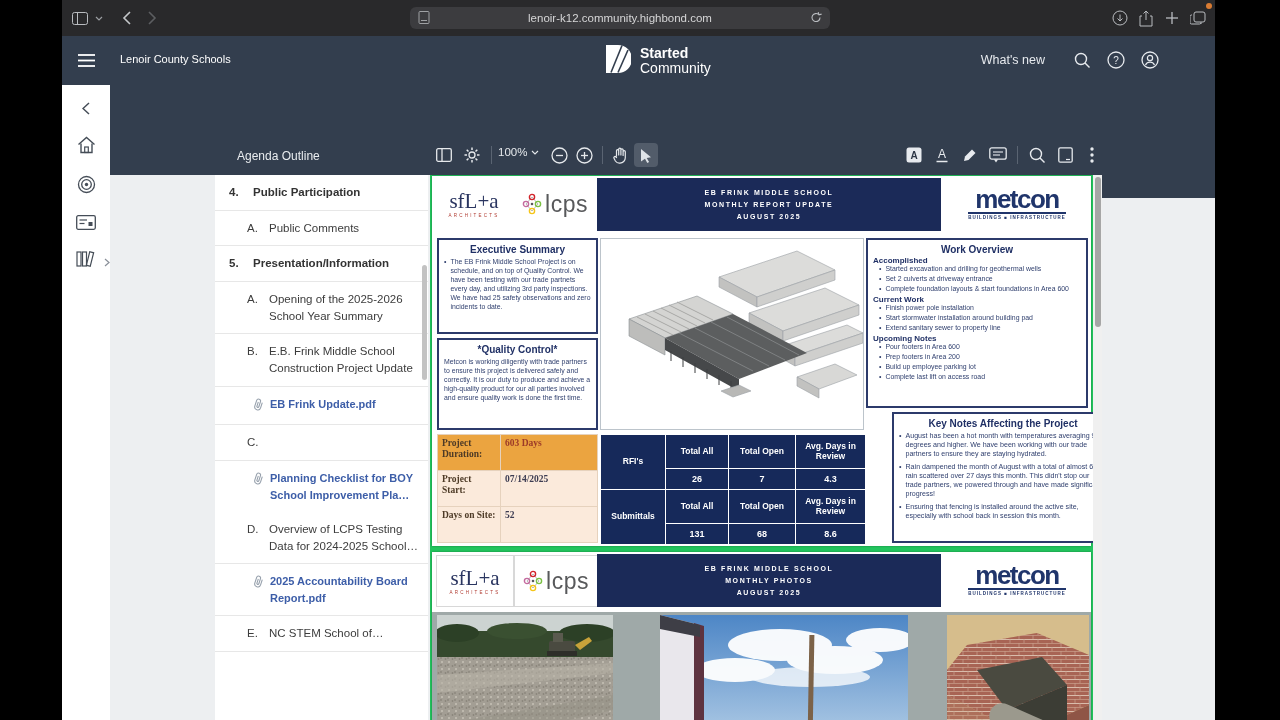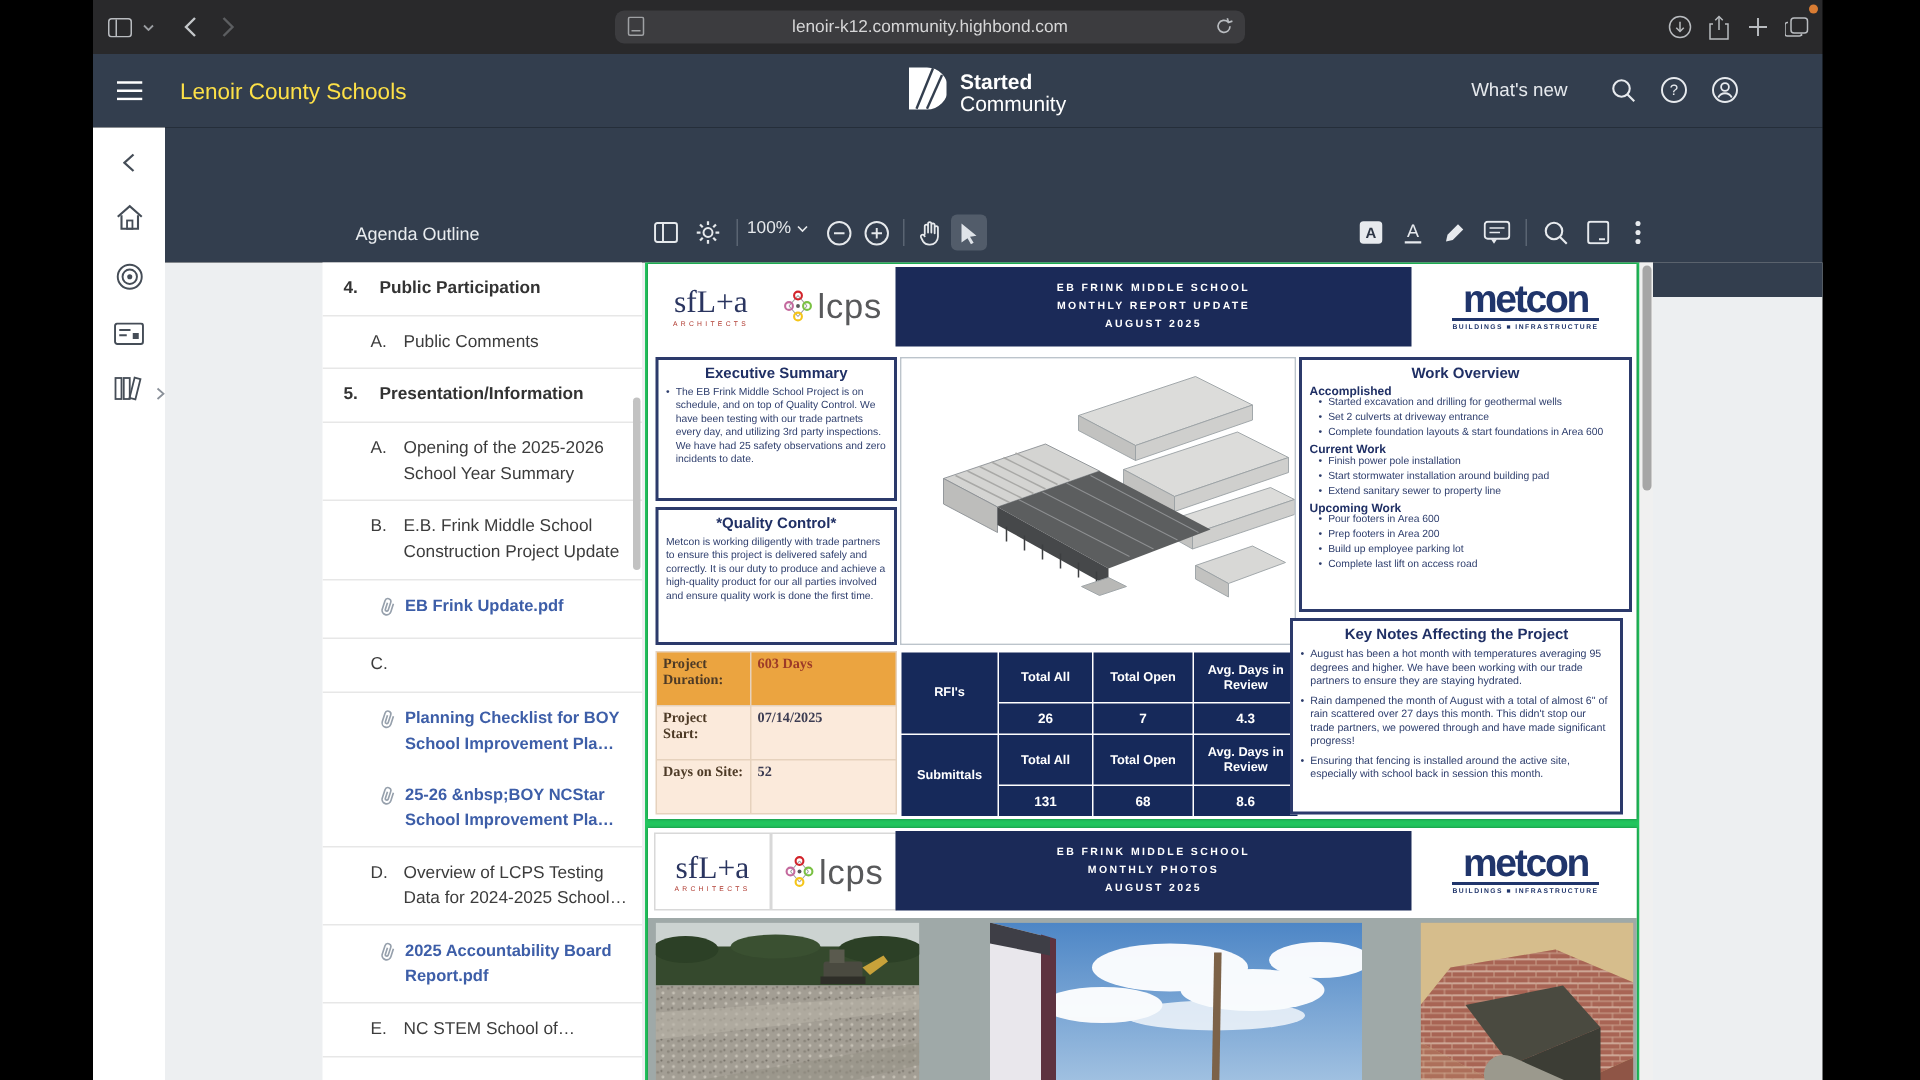--- a/index.html
+++ b/index.html
@@ -10,21 +10,21 @@
   .chrome{position:absolute;left:62px;top:0;width:1153px;height:36px;background:#29292b;}
   .chrome svg{display:block;}
   .chrome-ic{position:absolute;top:8px;width:20px;height:20px;display:flex;align-items:center;justify-content:center;}
   .url-pill{position:absolute;left:348px;top:7px;width:420px;height:22px;background:#3c3c3f;border-radius:6px;
             display:flex;align-items:center;justify-content:center;}
   .url-text{font-size:11.5px;color:#d6d6d7;}
   .notif-dot{position:absolute;left:1144px;top:3px;width:6px;height:6px;border-radius:50%;background:#d97c33;}
 
   
   .appbar{position:absolute;left:62px;top:36px;width:1153px;height:49px;background:#333e4e;}
-  .org-name{position:absolute;left:58px;top:17px;font-size:15px;color:#fde047;}
+  .org-name{position:absolute;left:58px;top:17px;font-size:11px;color:#ffffff;}
   .brand{position:absolute;left:543px;top:8px;display:flex;align-items:center;gap:9px;}
   .brand-text{color:#fff;line-height:1.05;}
   .brand-l1{font-size:14px;font-weight:bold;}
   .brand-l2{font-size:14px;font-weight:400;}
   .whats-new{position:absolute;right:170px;top:17px;font-size:12.5px;color:#e7eaee;}
   .appbar .rt-ic{position:absolute;top:13px;width:22px;height:22px;display:flex;align-items:center;justify-content:center;}
 
   
   .leftnav{position:absolute;left:62px;top:85px;width:48px;height:635px;background:#ffffff;}
   .nav-ic{position:absolute;left:13px;width:22px;height:22px;display:flex;align-items:center;justify-content:center;}
@@ -404,26 +404,20 @@
       <span class="o-att-label">EB Frink Update.pdf</span>
     </div>
     <div class="o-item sub">
         <span class="o-num">C.</span>
       </div>
     <div class="o-item att nb">
       <span class="o-clip"><svg width="11" height="13" viewBox="0 0 11 13">
             <path d="M8.5 3.5v5.5a3 3 0 0 1-6 0V3.2a2 2 0 0 1 4 0v5.3a1 1 0 0 1-2 0V4" fill="none" stroke="#96a0ac" stroke-width="1.1" transform="rotate(18 5.5 6.5)"></path>
           </svg></span>
       <span class="o-att-label">Planning Checklist for BOY School Improvement Pla…</span>
-    </div>
-    <div class="o-item att">
-      <span class="o-clip"><svg width="11" height="13" viewBox="0 0 11 13">
-            <path d="M8.5 3.5v5.5a3 3 0 0 1-6 0V3.2a2 2 0 0 1 4 0v5.3a1 1 0 0 1-2 0V4" fill="none" stroke="#96a0ac" stroke-width="1.1" transform="rotate(18 5.5 6.5)"></path>
-          </svg></span>
-      <span class="o-att-label">25-26 &amp;nbsp;BOY NCStar School Improvement Pla…</span>
     </div>
     <div class="o-item sub">
         <span class="o-num">D.</span>
         <span class="o-label">Overview of LCPS Testing Data for 2024-2025 School…</span>
       </div>
     <div class="o-item att">
       <span class="o-clip"><svg width="11" height="13" viewBox="0 0 11 13">
             <path d="M8.5 3.5v5.5a3 3 0 0 1-6 0V3.2a2 2 0 0 1 4 0v5.3a1 1 0 0 1-2 0V4" fill="none" stroke="#96a0ac" stroke-width="1.1" transform="rotate(18 5.5 6.5)"></path>
           </svg></span>
       <span class="o-att-label">2025 Accountability Board Report.pdf</span>
@@ -598,41 +592,41 @@
             </div>
             <div class="bullet-item">
               <span class="dot">•</span>
               <span>Start stormwater installation around building pad</span>
             </div>
             <div class="bullet-item">
               <span class="dot">•</span>
               <span>Extend sanitary sewer to property line</span>
             </div>
           </div>
-        <div class="wo-head">Upcoming Work</div>
+        <div class="wo-head">Upcoming Notes</div>
         <div>
             <div class="bullet-item">
               <span class="dot">•</span>
               <span>Pour footers in Area 600</span>
             </div>
             <div class="bullet-item">
               <span class="dot">•</span>
               <span>Prep footers in Area 200</span>
             </div>
             <div class="bullet-item">
               <span class="dot">•</span>
               <span>Build up employee parking lot</span>
             </div>
             <div class="bullet-item">
               <span class="dot">•</span>
               <span>Complete last lift on access road</span>
             </div>
           </div>
       </div>
-      <div class="navy-box notes" style="left:428px;top:236px;width:222px;height:131px">
+      <div class="navy-box notes" style="left:460px;top:236px;width:222px;height:131px">
         <div class="rb-title">Key Notes Affecting the Project</div>
         <div>
             <div class="bullet-item">
               <span class="dot">•</span>
               <span>August has been a hot month with temperatures averaging 95 degrees and higher. We have been working with our trade partners to ensure they are staying hydrated.</span>
             </div>
             <div class="bullet-item">
               <span class="dot">•</span>
               <span>Rain dampened the month of August with a total of almost 6" of rain scattered over 27 days this month. This didn't stop our trade partners, we powered through and have made significant progress!</span>
             </div>

